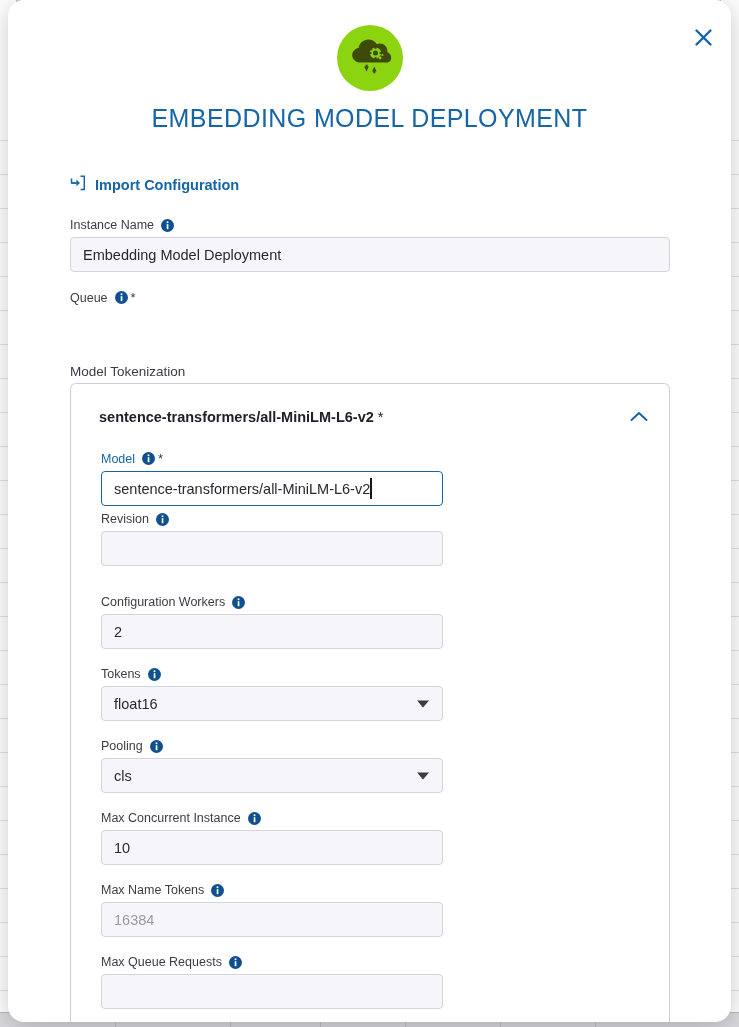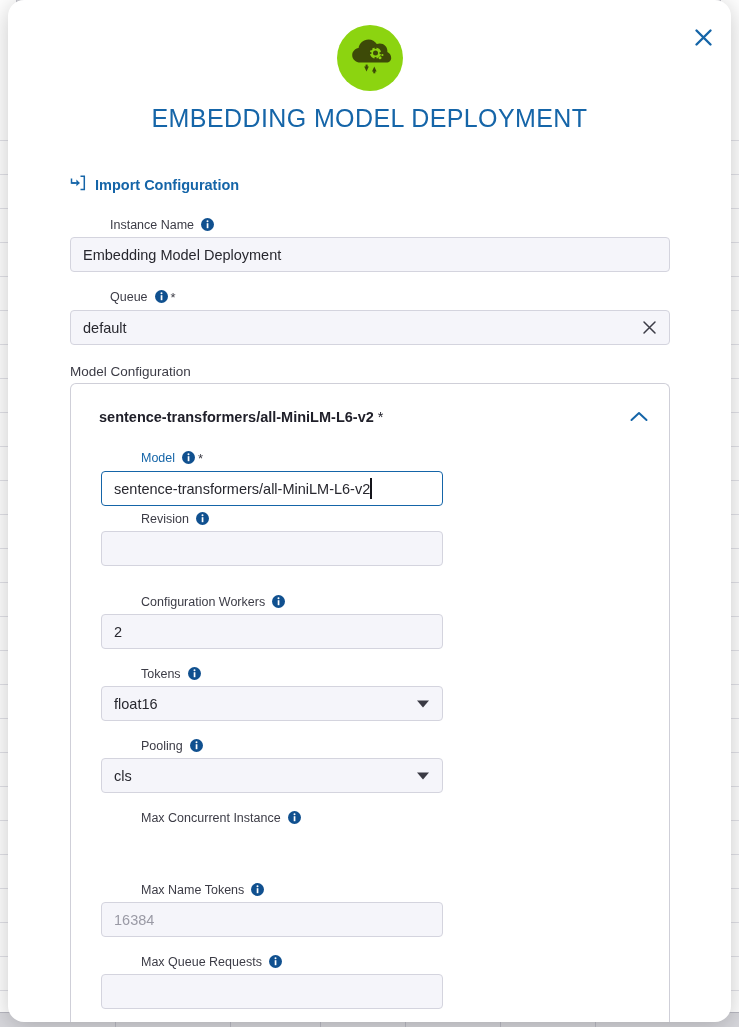--- a/index.html
+++ b/index.html
@@ -146,26 +146,26 @@
     cursor: pointer;
     text-decoration: none;
     font-weight: bold;
   }
   .import-link .label { text-decoration: none; }
 
   
   .field { position: absolute; }
   .field-label {
     display: flex;
+    align-items: center;
     font-size: 12.5px;
     color: #3c3c46;
     margin-bottom: 5px;
     gap: 7px;
     white-space: nowrap;
-    margin-left: 40px;
   }
   .field-label.focused { color: #1565a8; }
   .req-star {
     color: #3c3c46;
     font-size: 13px;
     margin-left: -4px;
   }
   .info-icon {
     display: inline-flex;
     width: 13px; height: 13px;
@@ -412,31 +412,23 @@
       <span>Queue</span>
       <span class="info-icon">
         <svg width="13" height="13" viewBox="0 0 13 13">
           <circle cx="6.5" cy="6.5" r="6.5" fill="#10508f"></circle>
           <rect x="5.7" y="5.2" width="1.7" height="5.0" fill="#fff"></rect>
           <circle cx="6.5" cy="3.3" r="1.0" fill="#fff"></circle>
         </svg>
       </span>
       <span class="req-star">*</span>
     </div>
-    <div class="inp-wrap">
-      <input class="inp" type="text" value="default" style="">
-      <span class="clear-x">
-        <svg width="17" height="17" viewBox="0 0 17 17">
-          <path d="M3 3 L14 14 M14 3 L3 14" stroke="#3c3c46" stroke-width="1.5" stroke-linecap="round"></path>
-        </svg>
-      </span>
-    </div>
   </div>
 
-  <div class="section-label">Model Configuration</div>
+  <div class="section-label">Model Tokenization</div>
 
   <div class="section-box">
     <div class="accordion-header">
       <span class="accordion-title">
         <span>sentence-transformers/all-MiniLM-L6-v2</span>
         <span class="star">*</span>
       </span>
       <span class="chev">
         <svg width="20" height="14" viewBox="0 0 20 14">
           <path d="M2.5 10 L10 3 L17.5 10" fill="none" stroke="#1565a8" stroke-width="2" stroke-linecap="round" stroke-linejoin="round"></path>
@@ -515,20 +507,21 @@
             <div class="field-label">
               <span>Max Concurrent Instance</span>
               <span class="info-icon">
                 <svg width="13" height="13" viewBox="0 0 13 13">
                   <circle cx="6.5" cy="6.5" r="6.5" fill="#10508f"></circle>
                   <rect x="5.7" y="5.2" width="1.7" height="5.0" fill="#fff"></rect>
                   <circle cx="6.5" cy="3.3" r="1.0" fill="#fff"></circle>
                 </svg>
               </span>
             </div>
+            <div class="inp-wrap"><input type="text" class="inp" value="10" style=""></div>
           </div>
           <div class="field" style="left: 30px; top: 499px; width: 342px;">
             <div class="field-label">
               <span>Max Name Tokens</span>
               <span class="info-icon">
                 <svg width="13" height="13" viewBox="0 0 13 13">
                   <circle cx="6.5" cy="6.5" r="6.5" fill="#10508f"></circle>
                   <rect x="5.7" y="5.2" width="1.7" height="5.0" fill="#fff"></rect>
                   <circle cx="6.5" cy="3.3" r="1.0" fill="#fff"></circle>
                 </svg>

